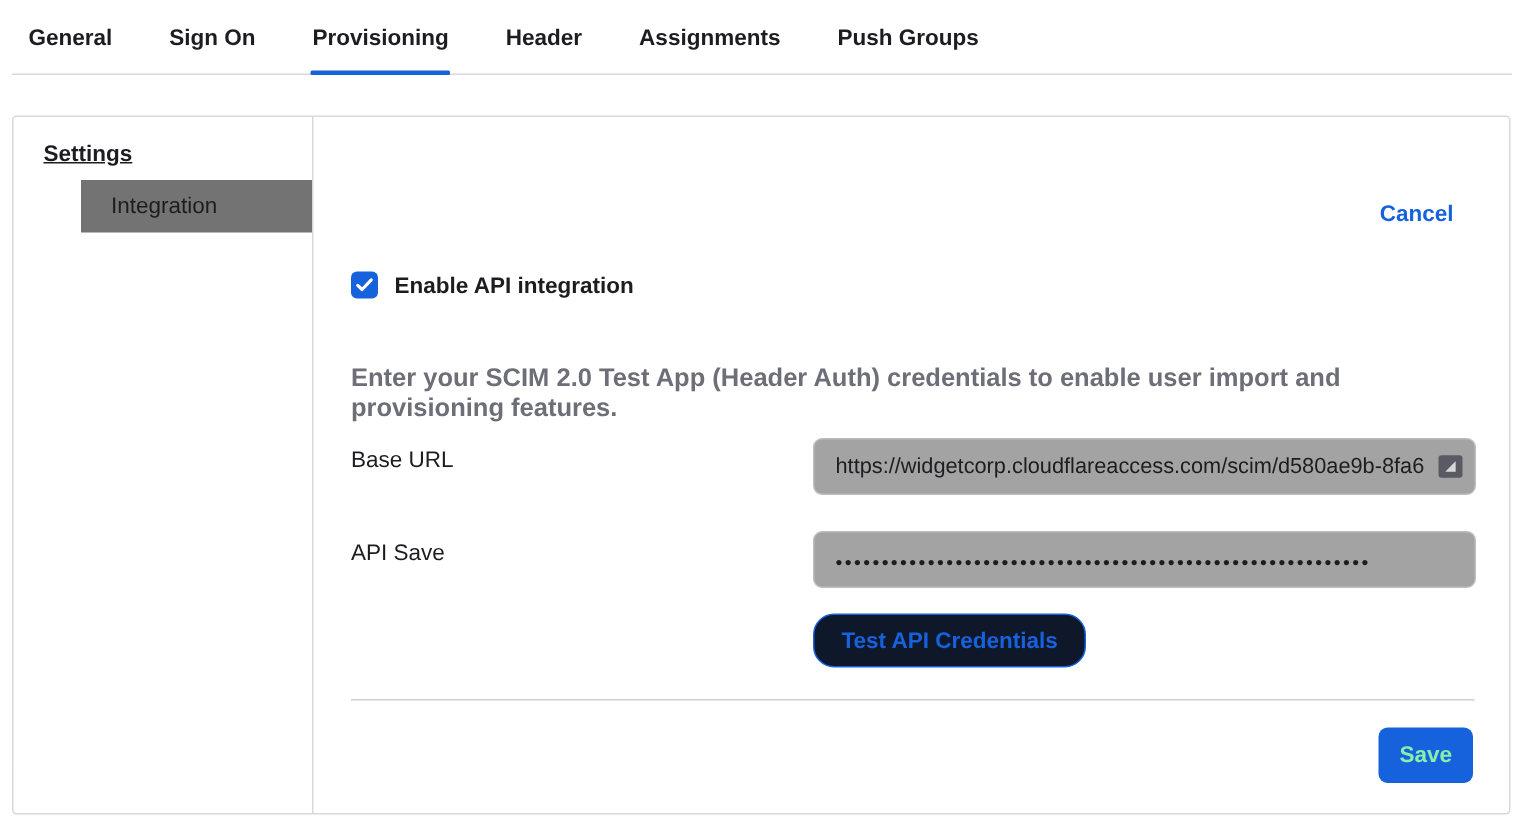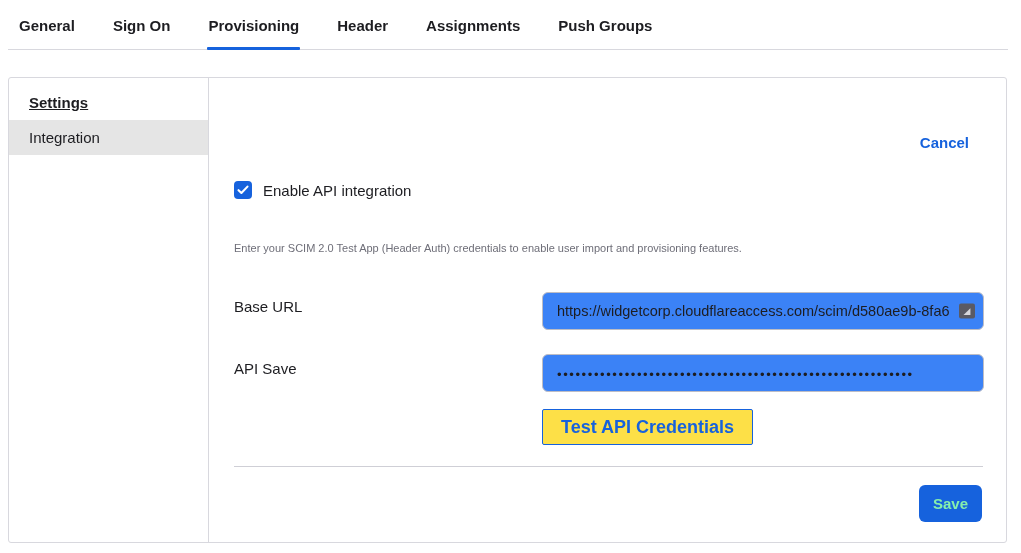--- a/index.html
+++ b/index.html
@@ -30,63 +30,63 @@
   .panel {
     position: absolute; top: 77px; left: 8px; width: 999px; height: 466px;
     border: 1px solid #d8d8de; border-radius: 3px; background: #fff;
     display: flex;
   }
 
   
   .sidebar { width: 200px; border-right: 1px solid #d8d8de; padding-top: 6px; }
   .sidebar-header { font-weight: 700; font-size: 15px; padding: 10px 20px 9px; text-decoration: underline; }
   .sidebar-item { font-size: 15px; padding: 9px 20px; cursor: pointer; color: #1d1d21; }
-  .sidebar-item.selected { background: #e5e5e5; }
+  .sidebar-item.selected { background: #737373; margin-left: 45px; }
 
   
   .content { position: relative; flex: 1; }
 
   .cancel-link {
     position: absolute; top: 56px; right: 37px;
     color: #1662dd; font-weight: 700; font-size: 15px; cursor: pointer;
   }
 
   .checkbox-row { position: absolute; top: 103px; left: 25px; display: flex; align-items: center; gap: 11px; }
   .checkbox {
     width: 18px; height: 18px; border-radius: 4px; background: #1662dd;
     display: flex; align-items: center; justify-content: center; cursor: pointer; flex: 0 0 auto;
   }
   .checkbox svg { display: block; }
-  .checkbox-label { font-weight: 400; font-size: 15px; }
+  .checkbox-label { font-weight: 700; font-size: 15px; }
 
-  .description { position: absolute; top: 164px; left: 25px; right: 30px; color: #6e6e78; font-size: 11px; }
+  .description { position: absolute; top: 164px; left: 25px; right: 30px; color: #6e6e78; font-size: 17px; font-weight: bold; }
 
   .field-label { position: absolute; left: 25px; font-size: 15px; color: #1d1d21; }
   .label-baseurl { top: 220px; }
   .label-token   { top: 282px; }
 
   .input-wrap { position: absolute; left: 333px; width: 442px; height: 38px; }
   .wrap-baseurl { top: 214px; }
   .wrap-token   { top: 276px; }
   .text-input {
     width: 100%; height: 100%; border: 1px solid #bdbdc5; border-radius: 6px;
     padding: 0 14px; font-family: "Liberation Sans", sans-serif;
-    font-size: 14.5px; color: #1d1d21; background: #3b82f6; outline: none;
+    font-size: 14.5px; color: #1d1d21; background: #a3a3a3; outline: none;
   }
   .token-input { font-size: 13px; letter-spacing: 1.6px; padding-top: 2px; }
   .overflow-chip {
     position: absolute; right: 9px; top: 50%; transform: translateY(-50%);
     width: 16px; height: 15px; background: #5a5a64; border-radius: 2px;
     color: #d6d6db; font-size: 9px; line-height: 15px; text-align: center;
   }
 
   .test-button {
     position: absolute; top: 331px; left: 333px; height: 36px; padding: 0 18px;
-    background: #fde047; border: 1px solid #1662dd; border-radius: 2px;
-    color: #1662dd; font-weight: 700; font-size: 18px;
+    background: #0f172a; border: 1px solid #1662dd; border-radius: 14px;
+    color: #1662dd; font-weight: 700; font-size: 15px;
     font-family: "Liberation Sans", sans-serif; cursor: pointer;
   }
 
   .divider { position: absolute; top: 388px; left: 25px; right: 23px; height: 1px; background: #cfcfd6; }
 
   .save-button {
     position: absolute; top: 407px; right: 24px; height: 37px; min-width: 59px; padding: 0 14px;
     background: #1662dd; border: none; border-radius: 6px;
     color: #86efac; font-weight: 700; font-size: 15px;
     font-family: "Liberation Sans", sans-serif; cursor: pointer;

